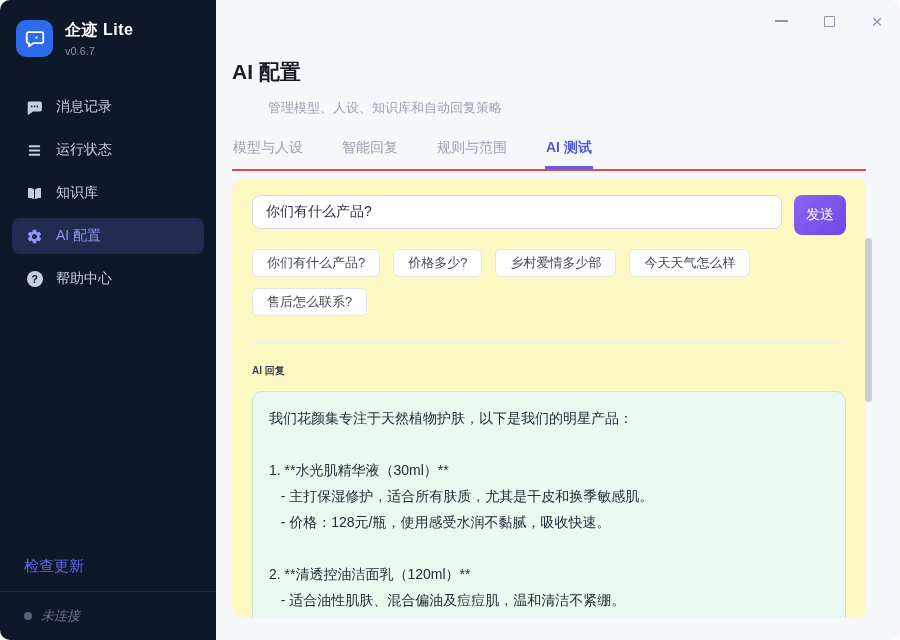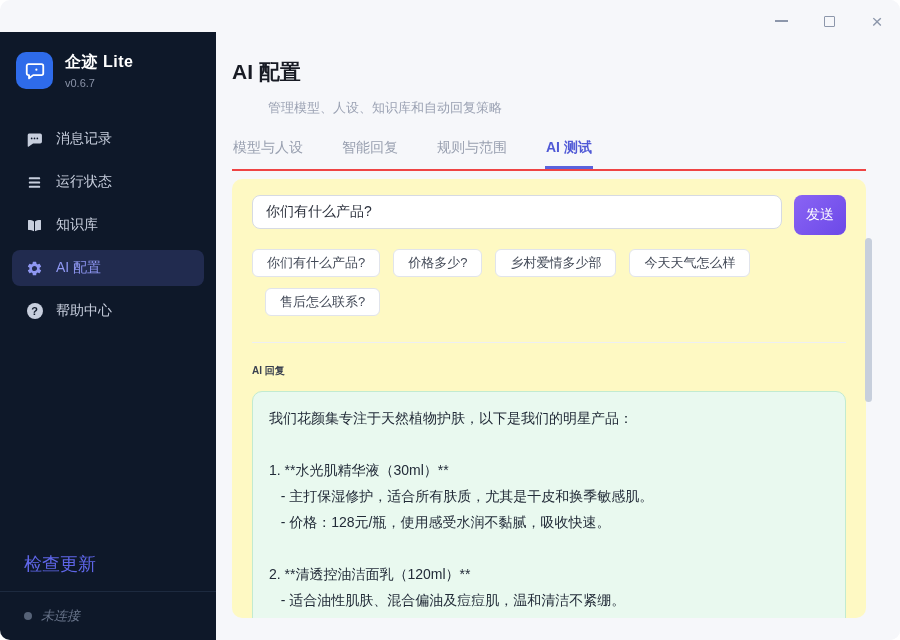--- a/index.html
+++ b/index.html
@@ -1,34 +1,34 @@
 <!DOCTYPE html>
 <html><head>
 <meta charset="utf-8">
 <style>
   * { margin:0; padding:0; box-sizing:border-box; }
   html,body { width:900px; height:640px; background:#ffffff; font-family:"Liberation Sans","DejaVu Sans",sans-serif; }
   .window { position:relative; width:900px; height:640px; display:flex; border-radius:10px; overflow:hidden; background:#f6f7fa; }
 
   
-  .sidebar { width:216px; min-width:216px; background:#0e1829; display:flex; flex-direction:column;margin-top:32px; }
+  .sidebar { width:216px; min-width:216px; background:#0e1829; display:flex; flex-direction:column; }
   .brand { display:flex; align-items:center; gap:12px; padding:20px 16px 14px; }
   .logo { width:37px; height:37px; border-radius:10px; background:#2e6bea; display:flex; align-items:center; justify-content:center; flex:none; }
   .brand-text { display:flex; flex-direction:column; }
   .app-name { font-size:16px; font-weight:bold; color:#ffffff; letter-spacing:.5px; }
   .app-version { font-size:11px; color:#8a93a8; margin-top:4px; }
   .nav { padding:18px 12px 0; display:flex; flex-direction:column; gap:7px; }
   .nav-item { display:flex; align-items:center; gap:13px; padding:9px 14px; border-radius:8px; color:#c7cedd; font-size:14px; cursor:pointer; }
   .nav-item.active { background:#212b4f; color:#8f97f2; }
   .nav-item .icon { width:17px; height:17px; display:flex; align-items:center; justify-content:center; flex:none; }
   .nav-item svg { width:17px; height:17px; display:block; }
   .help-circle { width:16px; height:16px; border-radius:50%; background:currentColor; display:flex; align-items:center; justify-content:center; }
   .help-q { color:#0e1829; font-size:11px; font-weight:bold; line-height:1; }
   .sidebar-spacer { flex:1; }
-  .update-link { padding:0 24px 15px; font-size:18px; color:#5f66e8; cursor:pointer; }
+  .update-link { padding:0 24px 15px; font-size:15px; color:#5f66e8; cursor:pointer; }
   .sidebar-footer { border-top:1px solid #1d2a3f; padding:15px 24px; display:flex; align-items:center; gap:9px; color:#68748a; font-size:13px;font-style:italic; }
   .status-dot { width:8px; height:8px; border-radius:50%; background:#566277; flex:none; }
 
   
   .main { flex:1; position:relative; background:#f6f7fa; }
   .win-controls { position:absolute; top:8px; right:8px; display:flex; gap:18px; z-index:5; }
   .win-btn { width:30px; height:26px; display:flex; align-items:center; justify-content:center; background:none; border:none; color:#8d97ab; cursor:pointer; }
   .glyph-min { width:13px; height:0; border-top:2px solid currentColor; }
   .glyph-max { width:11px; height:11px; border:1.6px solid currentColor; border-radius:1px; }
   .glyph-close { font-size:19px; line-height:1; }
@@ -41,21 +41,21 @@
   .tab { font-size:14px; color:#99a0b0; padding:0 1px 9px; border-bottom:3px solid transparent; cursor:pointer; }
   .tab.active { color:#5059d6; font-weight:bold; border-bottom-color:#5a62dc; }
 
   .card { margin:8px 34px 0 16px; background:#fef9c3; border-radius:10px; padding:16px 20px; height:439px; overflow:hidden; }
   .input-row { display:flex; gap:12px; }
   .test-input { flex:1; height:34px; border:1px solid #d6dae3; border-radius:8px; padding:0 13px; font-size:14px; color:#2c313d; outline:none; background:#fff; font-family:inherit; }
   .send-btn { width:52px; height:40px; border:none; border-radius:8px; background:linear-gradient(135deg,#8a64f4,#6c49e8); color:#ffffff; font-size:14px; cursor:pointer; flex:none; font-family:inherit; }
 
   .chips { display:flex; flex-wrap:wrap; gap:11px 13px; margin-top:14px; }
   .chip { border:1px solid #e1e4eb; background:#ffffff; border-radius:6px; padding:4px 14px; font-size:13px; color:#424957; cursor:pointer; font-family:inherit; }
-  .chip:nth-child(5) { margin-left:13px; }
+  .chip:nth-child(5) { }
 
   .divider { height:1px; background:#edeff3; margin-top:26px; }
   .reply-label { margin-top:21px; font-size:10px; font-weight:bold; color:#3a4150; }
   .reply-box { margin-top:13px; background:#e9f9ef; border:1px solid #c2ebd0; border-radius:10px; padding:13px 16px; font-size:14px; line-height:26px; color:#222b38; white-space:pre-wrap; }
 
   .scrollbar-thumb { position:absolute; top:238px; right:28px; width:7px; height:164px; border-radius:4px; background:#c7cfdc; }
 </style>
 </head>
 <body>
 

